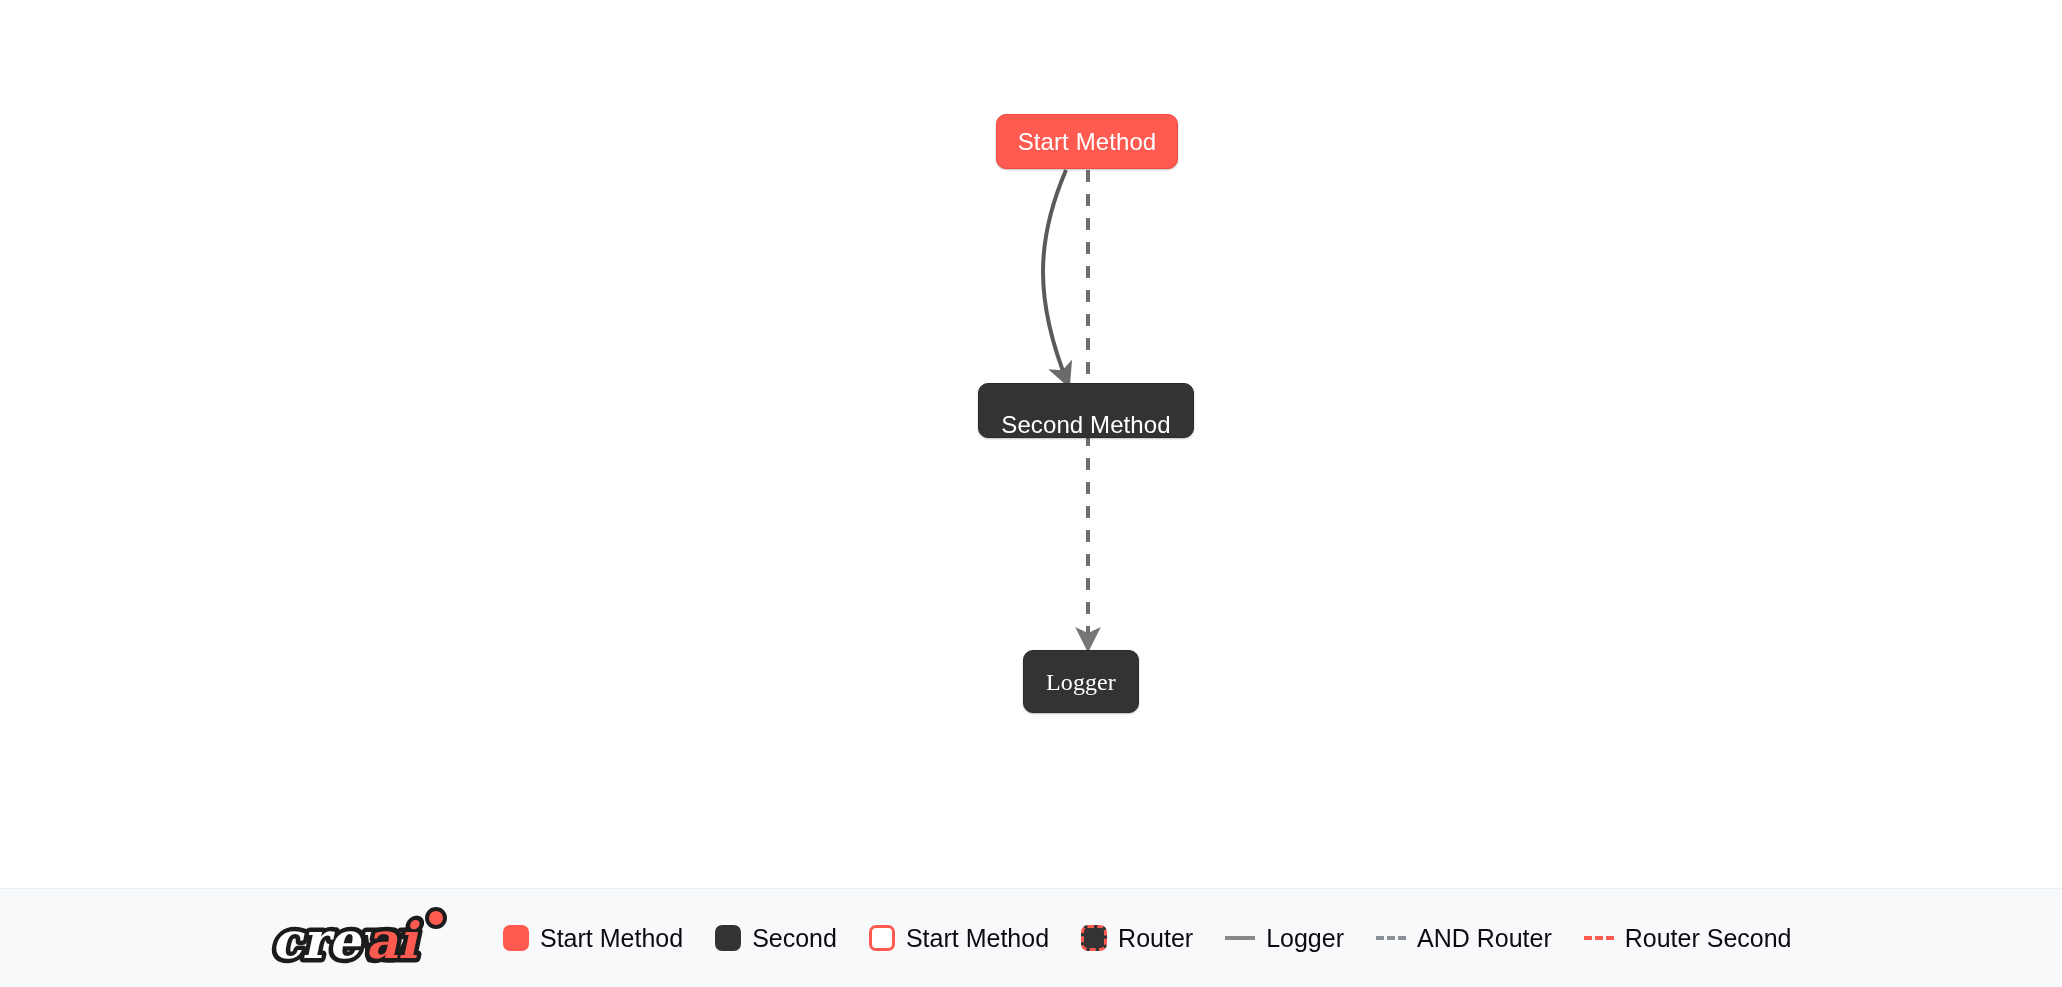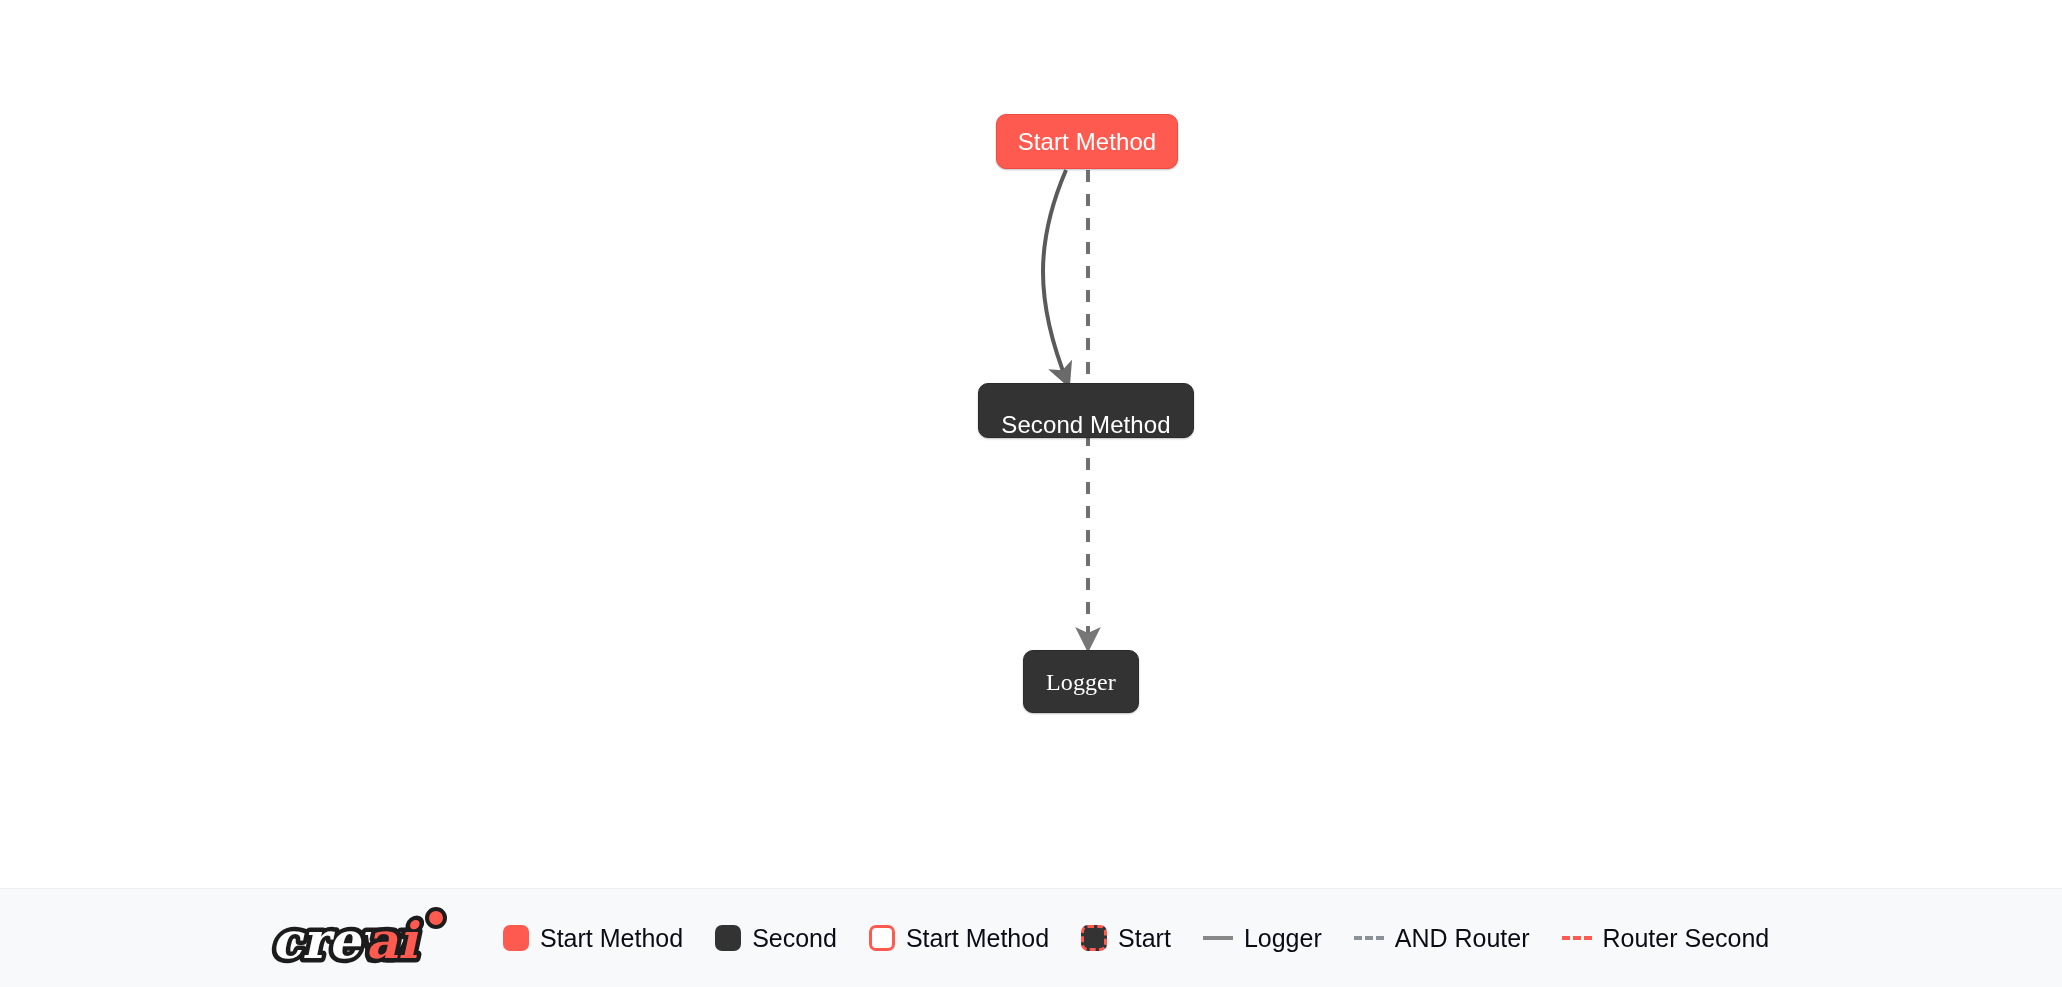--- a/index.html
+++ b/index.html
@@ -180,21 +180,21 @@
       <span class="legend-label">Second</span>
     </div>
 
     <div class="legend-item">
       <span class="swatch crew"></span>
       <span class="legend-label">Start Method</span>
     </div>
 
     <div class="legend-item">
       <span class="swatch router"></span>
-      <span class="legend-label">Start</span>
+      <span class="legend-label">Router</span>
     </div>
 
     <div class="legend-item">
       <span class="line-swatch"></span>
       <span class="legend-label">Logger</span>
     </div>
 
     <div class="legend-item">
       <span class="line-swatch dashed-gray"></span>
       <span class="legend-label">AND Router</span>

